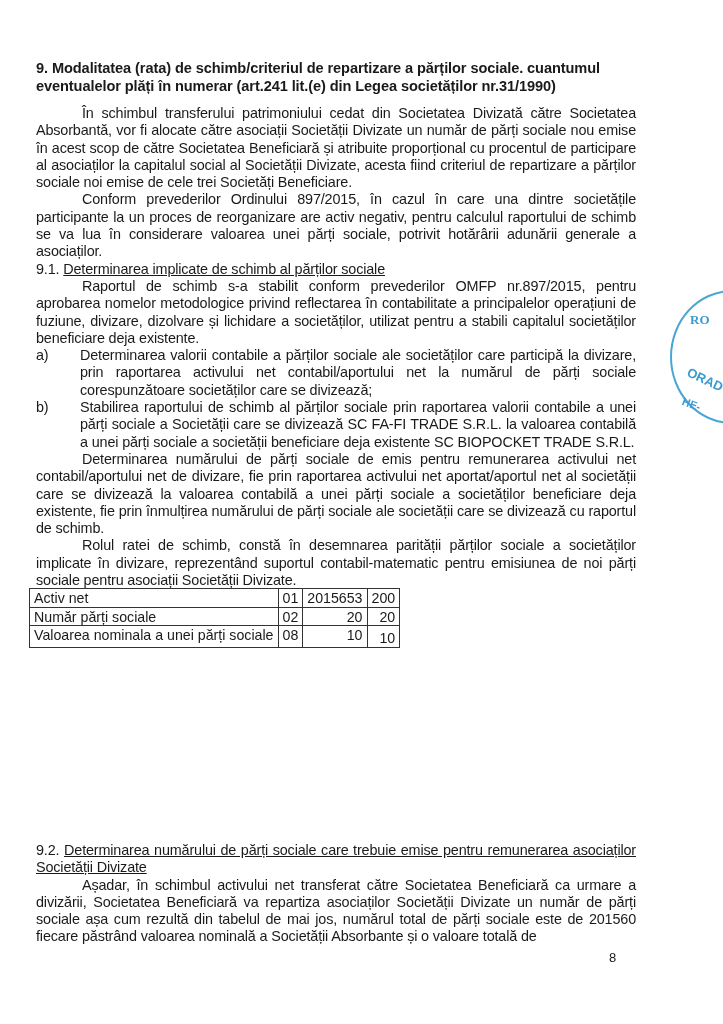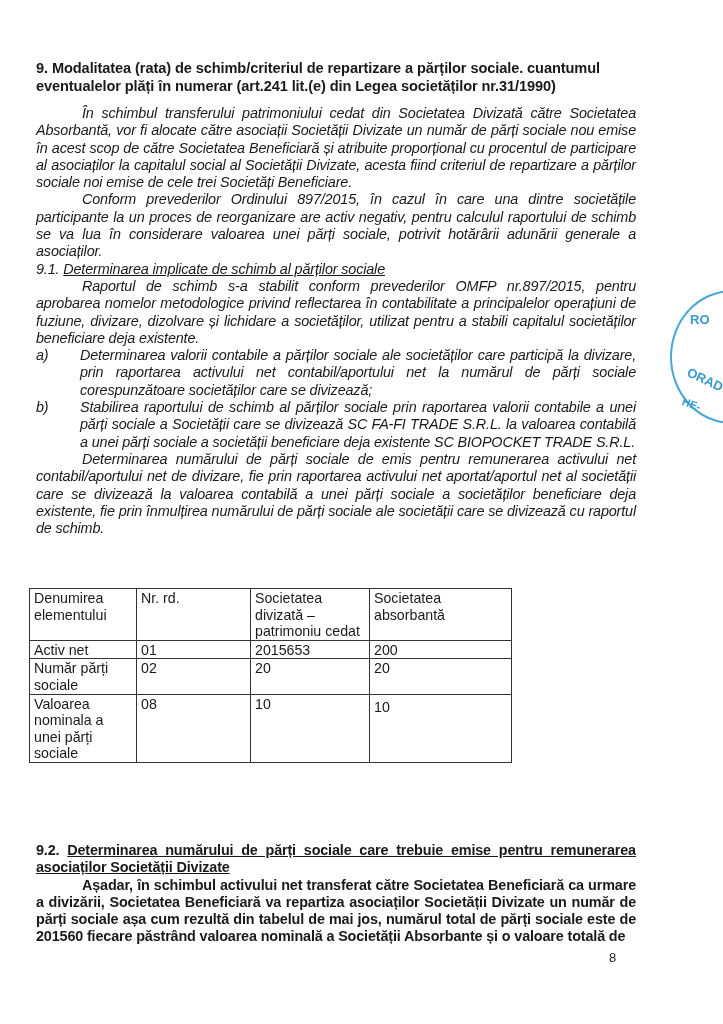--- a/index.html
+++ b/index.html
@@ -8,59 +8,54 @@
     .txt { font-size:14.4px; line-height:17.3px; text-align:justify; margin:0; letter-spacing:-0.15px; }
     .heading { font-weight:bold; position:absolute; left:36px; top:60px; width:600px; font-size:14.6px; line-height:17.5px; letter-spacing:-0.1px; }
     .ind { text-indent:46px; }
     .u { text-decoration:underline; }
     .block { position:absolute; left:36px; width:600px; }
     .li { display:flex; }
     .li .lbl { width:44px; flex:none; }
     table.tbl { position:absolute; left:29px; top:588px; border-collapse:collapse; font-size:14.2px; line-height:16.6px; }
     table.tbl td { border:1px solid #333; vertical-align:top; padding:1px 4px 0 4px; }
     .c1 { width:98px; } .c2 { width:105px; } .c3 { width:110px; } .c4 { width:133px; }
-    .num { }
+    .num { text-align:right; }
     .ctr { text-align:left; }
     .small { font-size:11.5px; }
     .pagenum { position:absolute; left:609px; top:950px; font-size:13px; }
     .stamp { position:absolute; left:670px; top:290px; width:120px; height:130px; border:2px solid #4aa6d6; border-radius:50%; }
     .stamp-text { position:absolute; color:#3a9bd0; font-size:13px; font-weight:bold; }
   </style>
 </head>
 <body>
 
 <div class="heading">9. Modalitatea (rata) de schimb/criteriul de repartizare a părților sociale. cuantumul eventualelor plăți în numerar (art.241 lit.(e) din Legea societăților nr.31/1990)</div>
 
-<div class="block" style="top:105px;font-style:italic;">
+<div class="block" style="top:105px;">
   <p class="txt ind">În schimbul transferului patrimoniului cedat din Societatea Divizată către Societatea Absorbantă, vor fi alocate către asociații Societății Divizate un număr de părți sociale nou emise în acest scop de către Societatea Beneficiară și atribuite proporțional cu procentul de participare al asociaților la capitalul social al Societății Divizate, acesta fiind criteriul de repartizare a părților sociale noi emise de cele trei Societăți Beneficiare.</p>
   <p class="txt ind">Conform prevederilor Ordinului 897/2015, în cazul în care una dintre societățile participante la un proces de reorganizare are activ negativ, pentru calculul raportului de schimb se va lua în considerare valoarea unei părți sociale, potrivit hotărârii adunării generale a asociaților.</p>
   <p class="txt">
     <span>9.1.</span>
     <span class="u">Determinarea implicate de schimb al părților sociale</span>
   </p>
   <p class="txt ind">Raportul de schimb s-a stabilit conform prevederilor OMFP nr.897/2015, pentru aprobarea nomelor metodologice privind reflectarea în contabilitate a principalelor operațiuni de fuziune, divizare, dizolvare și lichidare a societăților, utilizat  pentru a stabili capitalul societăților beneficiare deja existente.</p>
   <div class="txt li">
     <span class="lbl">a)</span>
     <span>Determinarea valorii contabile a părților sociale ale societăților care participă la divizare, prin raportarea activului net contabil/aportului net la numărul de părți sociale corespunzătoare societăților care se divizează;</span>
   </div>
   <div class="txt li">
     <span class="lbl">b)</span>
     <span>Stabilirea raportului de schimb al părților sociale prin raportarea valorii contabile a unei părți sociale a Societății care se divizează SC FA-FI TRADE S.R.L. la valoarea contabilă a unei părți sociale a societății beneficiare deja existente SC BIOPOCKET TRADE S.R.L.</span>
   </div>
   <p class="txt ind">Determinarea numărului de părți sociale de emis pentru remunerarea activului net contabil/aportului net de divizare, fie prin raportarea activului net aportat/aportul net al societății care se divizează la valoarea contabilă a unei părți sociale a societăților beneficiare deja existente, fie prin înmulțirea numărului de părți sociale ale societății care se divizează cu raportul de schimb.</p>
+  <p class="txt ind">Rolul ratei de schimb, constă în desemnarea parității părților sociale a societăților implicate în divizare, reprezentând suportul contabil-matematic pentru emisiunea de noi părți sociale pentru asociații Societății Divizate.</p>
 </div>
 
 <table class="tbl">
   <tbody>
-      <tr>
-    <td class="c1" style="height:34px">Denumirea elementului</td>
-    <td class="c2">Nr. rd.</td>
-    <td class="c3">Societatea divizată – patrimoniu cedat</td>
-    <td class="c4">Societatea absorbantă</td>
-  </tr>
   <tr>
     <td>Activ net</td>
     <td class="ctr">01</td>
     <td class="num">2015653</td>
     <td class="num" style="vertical-align:bottom">200</td>
   </tr>
   <tr>
     <td>Număr părți sociale</td>
     <td class="ctr">02</td>
     <td class="num">20</td>
@@ -68,26 +63,26 @@
   </tr>
   <tr>
     <td>Valoarea nominala a unei părți sociale</td>
     <td class="ctr">08</td>
     <td class="num">10</td>
     <td class="num" style="padding-top:4px">10</td>
   </tr>
 </tbody>
   </table>
 
-<div class="block" style="top:842px;font-weight:bold;">
+<div class="block" style="top:842px;">
   <p class="txt">
     <span>9.2.</span>
     <span class="u">Determinarea numărului de părți sociale care trebuie emise pentru remunerarea asociaților Societății Divizate</span>
   </p>
   <p class="txt ind">Așadar, în schimbul activului net transferat către Societatea Beneficiară ca urmare a divizării, Societatea Beneficiară va repartiza asociaților Societății Divizate un număr de părți sociale așa cum rezultă din tabelul de mai jos, numărul total de părți sociale este de 201560 fiecare păstrând valoarea nominală a Societății Absorbante și o valoare totală de</p>
 </div>
 
 <div class="pagenum">8</div>
 
 <div class="stamp"></div>
-<div class="stamp-text" style="left:690px;top:312px;">RO</div>
+<div class="stamp-text" style="left:690px;top:312px;font-family:Liberation Serif, serif;">RO</div>
 <div class="stamp-text" style="left:686px;top:372px;transform:rotate(25deg);">ORAD</div>
 <div class="stamp-text" style="left:682px;top:398px;font-size:11px;transform:rotate(20deg);">HE-</div>
 
 </body></html>

